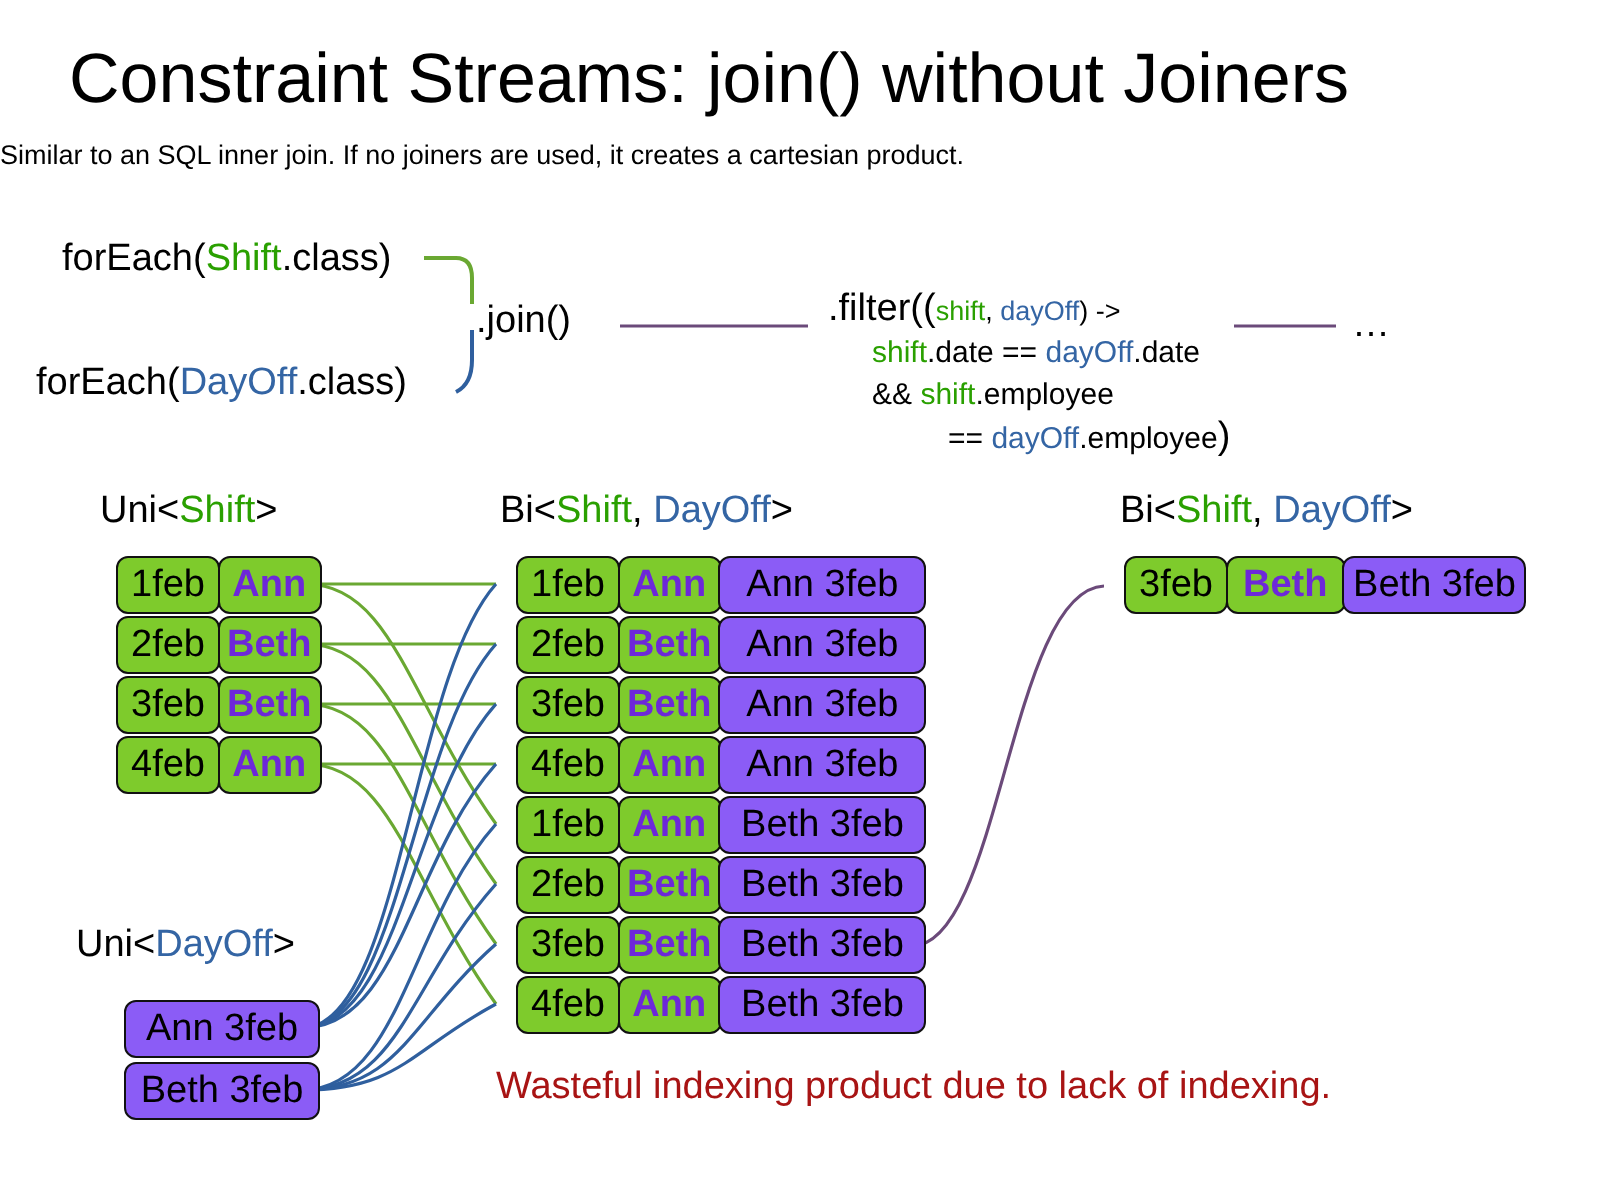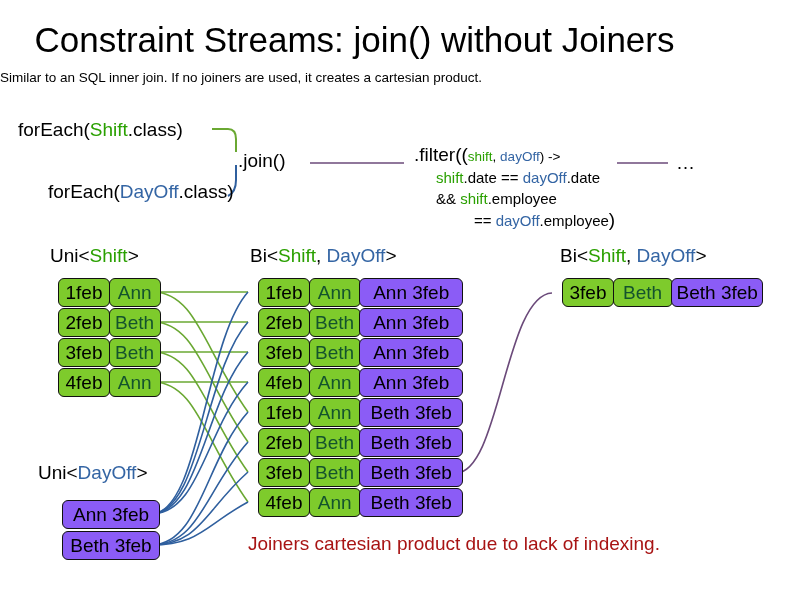--- a/index.html
+++ b/index.html
@@ -42,22 +42,22 @@
   }
 
   
   .code {
     position: absolute;
     font-size: 19px;
     line-height: 22px;
     white-space: nowrap;
     color: #000;
   }
-  #foreach-shift  { left: 18px;  top: 119px; }
-  #foreach-dayoff { left: 18px;  top: 181px; margin-left: 30px; }
+  #foreach-shift  { left: 31px;  top: 119px; }
+  #foreach-dayoff { left: 18px;  top: 181px; }
   #join-call      { left: 238px; top: 150px; }
 
   #filter-block {
     position: absolute;
     left: 414px;
     top: 118px;
     font-size: 15px;
     line-height: 21px;
     white-space: nowrap;
   }
@@ -110,21 +110,21 @@
     align-items: center;
     justify-content: center;
     font-size: 19px;
     line-height: 19px;
     height: 29px;
     white-space: nowrap;
   }
   .chip.green { background: #7ecb2c; }
   .chip.blue  { background: #8b5cf6; }
   .chip .date { color: #000; }
-  .chip .name { color: #14532d; }
+  .chip .name { color: #6d28d9; font-weight: bold; }
 
   
   .shift-card .chip.date-chip { width: 52px; border-right-width: 1.2px; }
   .shift-card .chip.name-chip { width: 52px; margin-left: -1.4px; }
 
   
   .bi-card .chip.date-chip { width: 52px; }
   .bi-card .chip.name-chip { width: 52px; margin-left: -1.4px; }
   .bi-card .chip.off-chip  { width: 104px; margin-left: -1.4px; }
 
@@ -369,14 +369,14 @@
       <div class="chip green name-chip">
         <span class="name">Beth</span>
       </div>
       <div class="chip blue off-chip">
         <span class="date">Beth 3feb</span>
       </div>
     </div>
   </div>
 
 <div id="warning">
-  <div>Joiners cartesian product due to lack of indexing.</div>
+  <div>Wasteful indexing product due to lack of indexing.</div>
 </div>
 
 </body></html>

